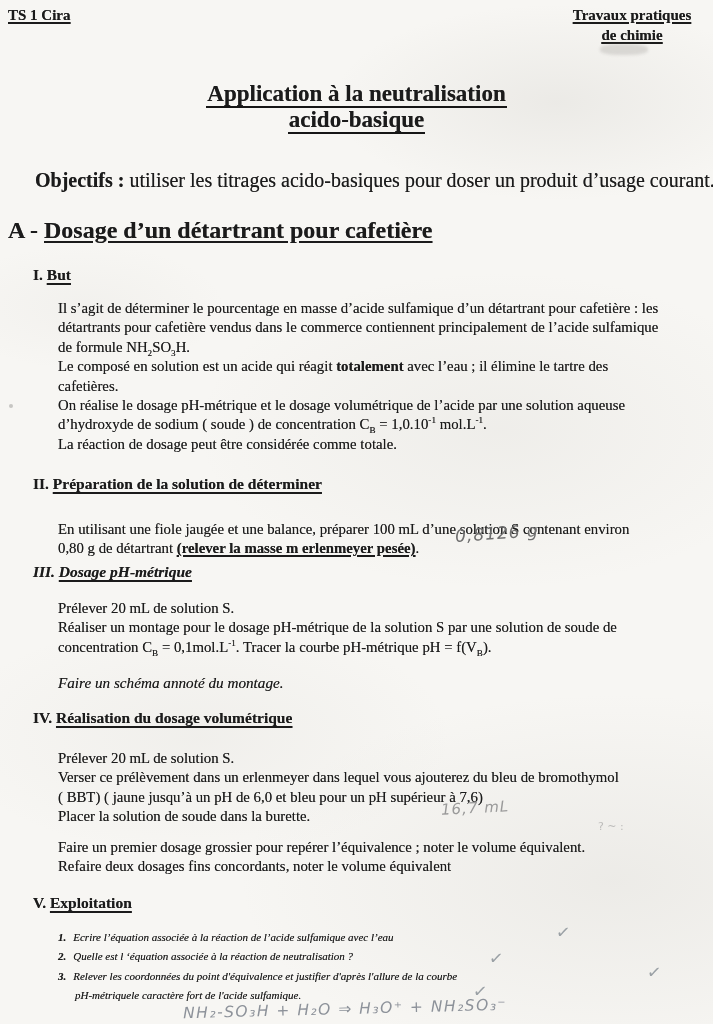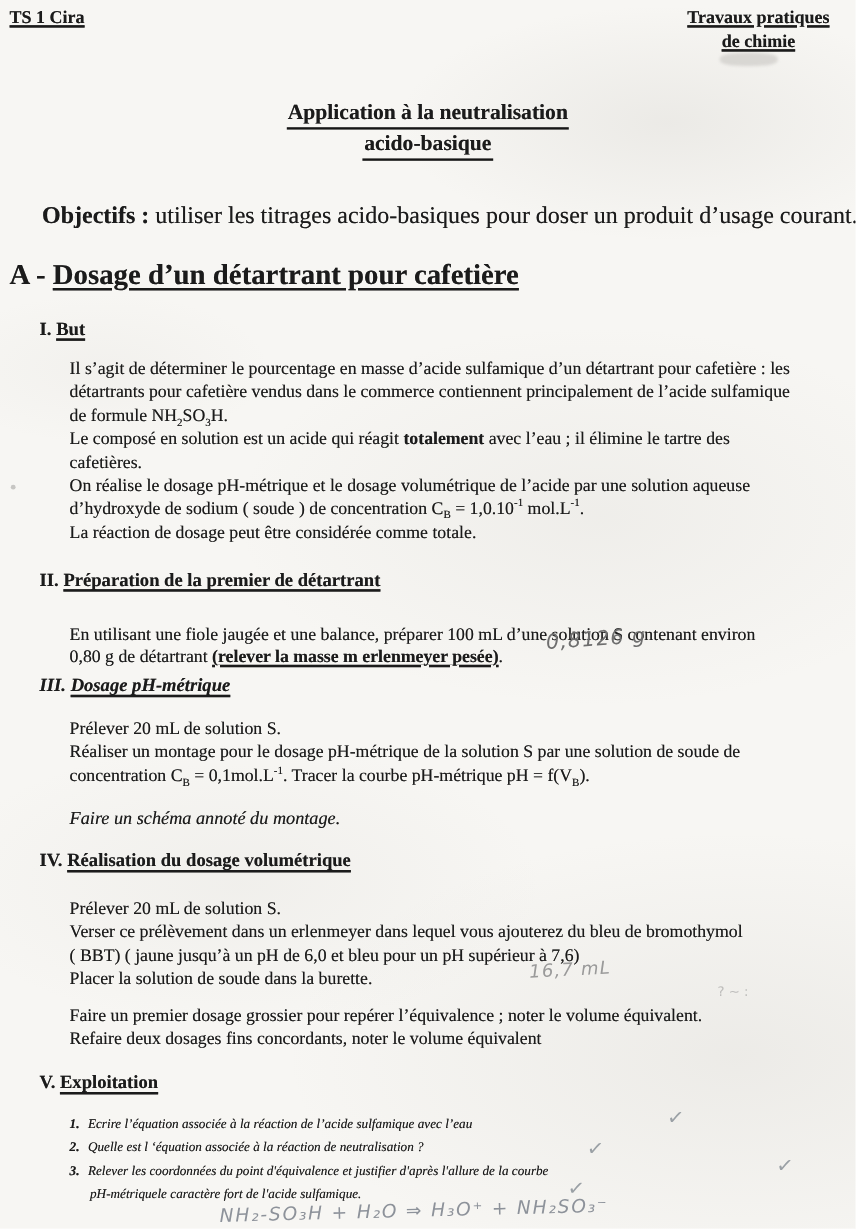--- a/index.html
+++ b/index.html
@@ -16,21 +16,21 @@
       radial-gradient(ellipse 360px 170px at 28% 72%, rgba(182,179,171,.10), transparent 70%),
       radial-gradient(ellipse 520px 260px at 86% 86%, rgba(176,173,165,.15), transparent 72%),
       radial-gradient(ellipse 200px 90px at 12% 30%, rgba(182,179,171,.08), transparent 70%),
       #f7f6f3;
   }
   .abs{position:absolute;}
   .printed{text-shadow:0 0 .45px rgba(10,10,10,.6);}
   .u{text-decoration:underline;text-decoration-thickness:1.5px;text-underline-offset:2px;}
   .hdr{font-size:15px;font-weight:700;}
   .title-block{left:0;right:0;top:82px;text-align:center;line-height:23px;}
-  .title-line{display:inline-block;font-size:18px;font-weight:700;border-bottom:2px solid #161616;padding:0 1px 1px 1px;}
+  .title-line{display:inline-block;font-size:23px;font-weight:700;border-bottom:2px solid #161616;padding:0 1px 1px 1px;}
   .body-txt{font-size:14.8px;line-height:19.4px;white-space:nowrap;}
   .sec-head{font-size:15.5px;font-weight:700;white-space:nowrap;}
   .sec-title{text-decoration:underline;text-decoration-thickness:1.6px;text-underline-offset:2.5px;}
   .rs-b{font-weight:700;}
   .rs-bu{font-weight:700;text-decoration:underline;text-decoration-thickness:1.6px;text-underline-offset:2px;}
   .rs-sub{vertical-align:sub;font-size:.62em;line-height:0;}
   .rs-sup{vertical-align:super;font-size:.62em;line-height:0;}
   .italic-note{font-style:italic;font-size:15.2px;}
   .list{font-style:italic;font-size:11px;line-height:19.4px;white-space:nowrap;font-family:Liberation Serif, serif;}
   .list .num{font-weight:700;margin-right:7px;}
@@ -68,21 +68,21 @@
 
   <div class="abs sec-head printed" style="left:33px;top:266px;">
     <span>I.</span>
     <span class="sec-title">But</span>
   </div>
   <div class="abs body-txt printed" style="left:58px;top:299px;"><span>Il s’agit de déterminer le pourcentage en masse d’acide sulfamique d’un détartrant pour cafetière : les</span><br><span>détartrants pour cafetière vendus dans le commerce contiennent principalement de l’acide sulfamique</span><br><span>de formule NH</span><span class="rs-sub">2</span><span>SO</span><span class="rs-sub">3</span><span>H.</span><br><span>Le composé en solution est un acide qui réagit </span><span class="rs-b">totalement</span><span> avec l’eau ; il élimine le tartre des</span><br><span>cafetières.</span><br><span>On réalise le dosage pH-métrique et le dosage volumétrique de l’acide par une solution aqueuse</span><br><span>d’hydroxyde de sodium ( soude ) de concentration C</span><span class="rs-sub">B</span><span> = 1,0.10</span><span class="rs-sup">-1</span><span> mol.L</span><span class="rs-sup">-1</span><span>.</span><br><span>La réaction de dosage peut être considérée comme totale.</span></div>
   <div class="abs speck" style="left:9px;top:404px;width:4px;height:4px;"></div>
 
   <div class="abs sec-head printed" style="left:33px;top:475px;">
     <span>II.</span>
-    <span class="sec-title" style="padding-right:5px;">Préparation de la premier de détartrant</span>
+    <span class="sec-title" style="padding-right:5px;">Préparation de la solution de déterminer</span>
   </div>
   <div class="abs body-txt printed" style="left:58px;top:520px;"><span>En utilisant une fiole jaugée et une balance, préparer 100 mL d’une solution S contenant environ</span><br><span>0,80 g de détartrant </span><span class="rs-bu">(relever la masse m erlenmeyer pesée)</span><span>.</span></div>
   <div class="abs hand hw-mass" style="left:455px;top:523px;">0,8126 g</div>
 
   <div class="abs sec-head printed" style="left:33px;top:563px;font-style:italic;">
     <span>III.</span>
     <span class="sec-title">Dosage pH-métrique</span>
   </div>
   <div class="abs body-txt printed" style="left:58px;top:599px;"><span>Prélever 20 mL de solution S.</span><br><span>Réaliser un montage pour le dosage pH-métrique de la solution S par une solution de soude de</span><br><span>concentration C</span><span class="rs-sub">B</span><span> = 0,1mol.L</span><span class="rs-sup">-1</span><span>. Tracer la courbe pH-métrique pH = f(V</span><span class="rs-sub">B</span><span>).</span></div>
   <div class="abs italic-note printed" style="left:58px;top:674px;">Faire un schéma annoté du montage.</div>

